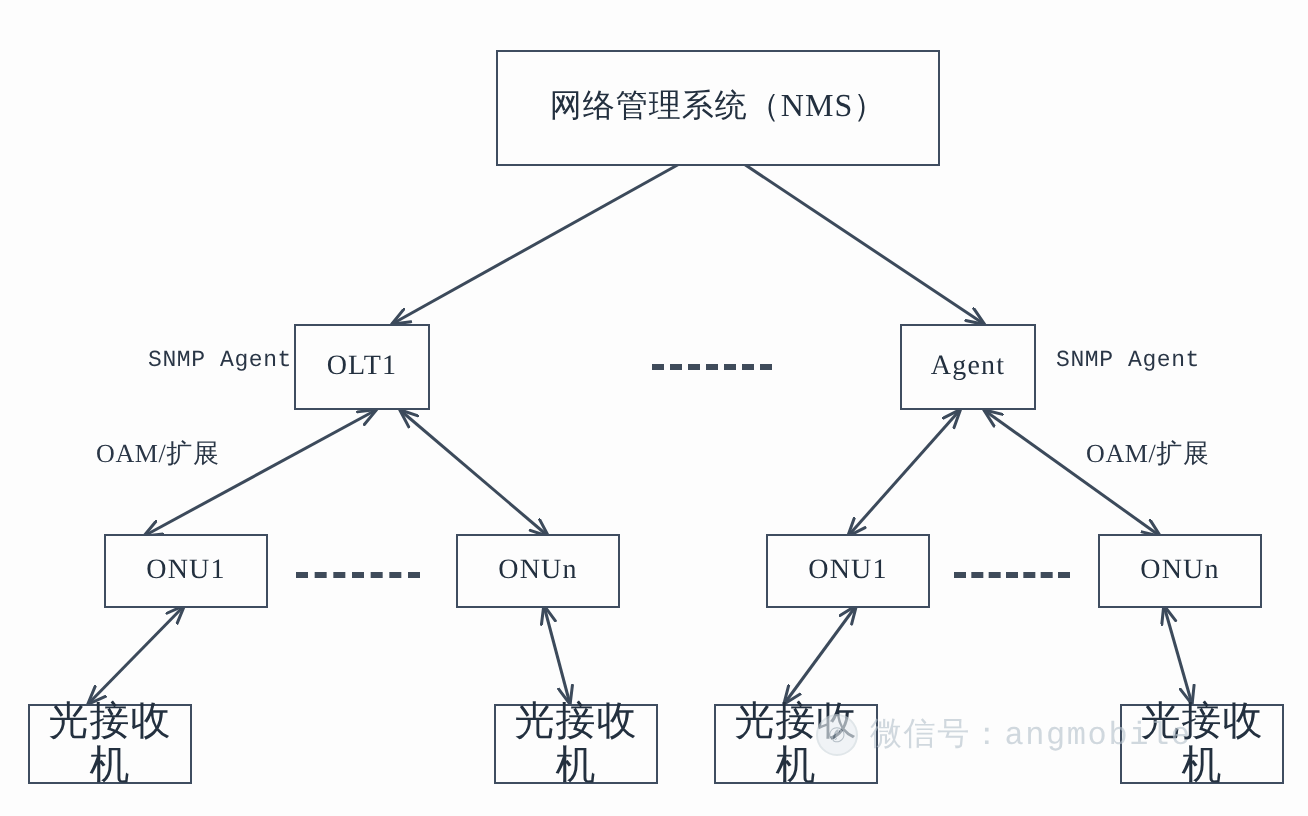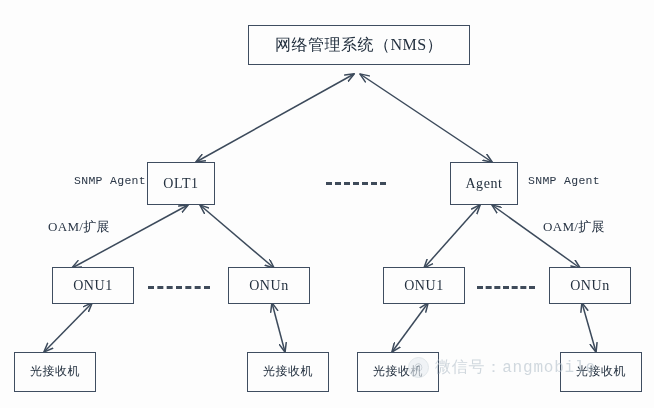--- a/index.html
+++ b/index.html
@@ -37,21 +37,21 @@
   .node-nms {
     font-size: 16px;
     letter-spacing: 0.5px;
   }
   .node-olt, .node-onu {
     font-size: 14px;
     font-family: "Liberation Serif", "DejaVu Serif", serif;
     letter-spacing: 0.6px;
   }
   .node-rx {
-    font-size: 12px;
+    font-size: 20px;
     letter-spacing: 0.5px;
   }
   .caption {
     position: absolute;
     color: #2a3646;
     font-size: 12.5px;
     white-space: nowrap;
     letter-spacing: 0.3px;
   }
   .caption-snmp {
@@ -124,21 +124,21 @@
 
       <line x1="492" y1="205" x2="580" y2="268"></line>
 
       <line x1="44" y1="352" x2="92" y2="303"></line>
       <line x1="285" y1="352" x2="272" y2="303"></line>
       <line x1="392" y1="352" x2="428" y2="303"></line>
       <line x1="596" y1="352" x2="582" y2="303"></line>
     </g>
   </svg>
 
-  <div class="node node-nms" style="left:248px; top:25px; width:222px; height:40px;">
+  <div class="node node-nms" style="left:248px; top:25px; width:222px; height:58px;">
     <span>网络管理系统（NMS）</span>
   </div>
 
   <div class="caption caption-snmp" style="left:74px; top:174px;">
     <span>SNMP Agent</span>
   </div>
 
   <div class="node node-olt" style="left:147px; top:162px; width:68px; height:43px;">
     <span>OLT1</span>
   </div>

